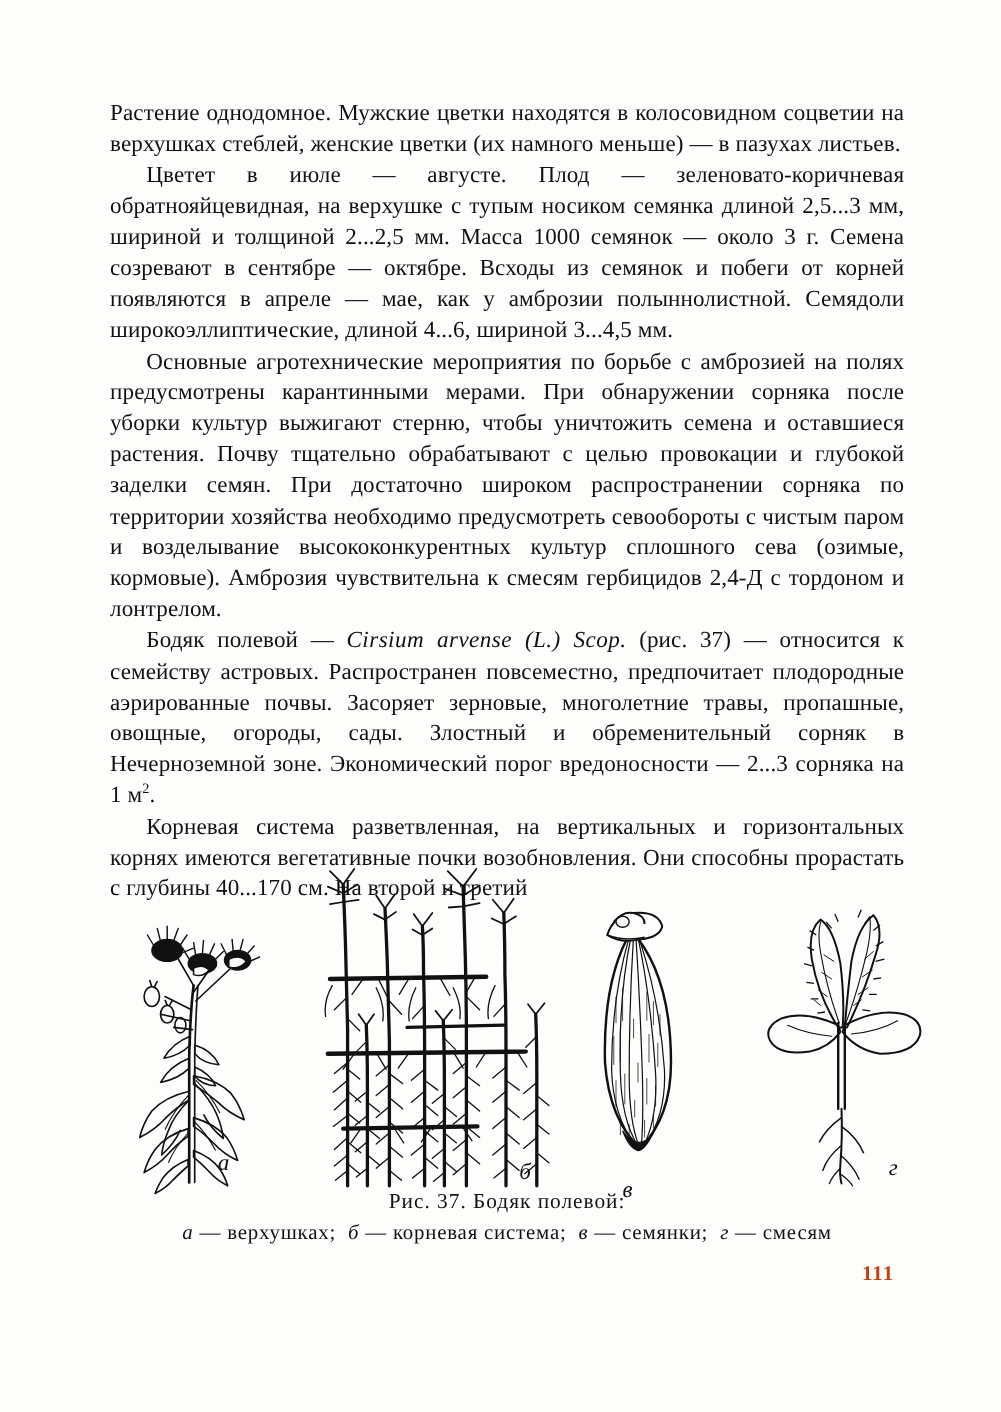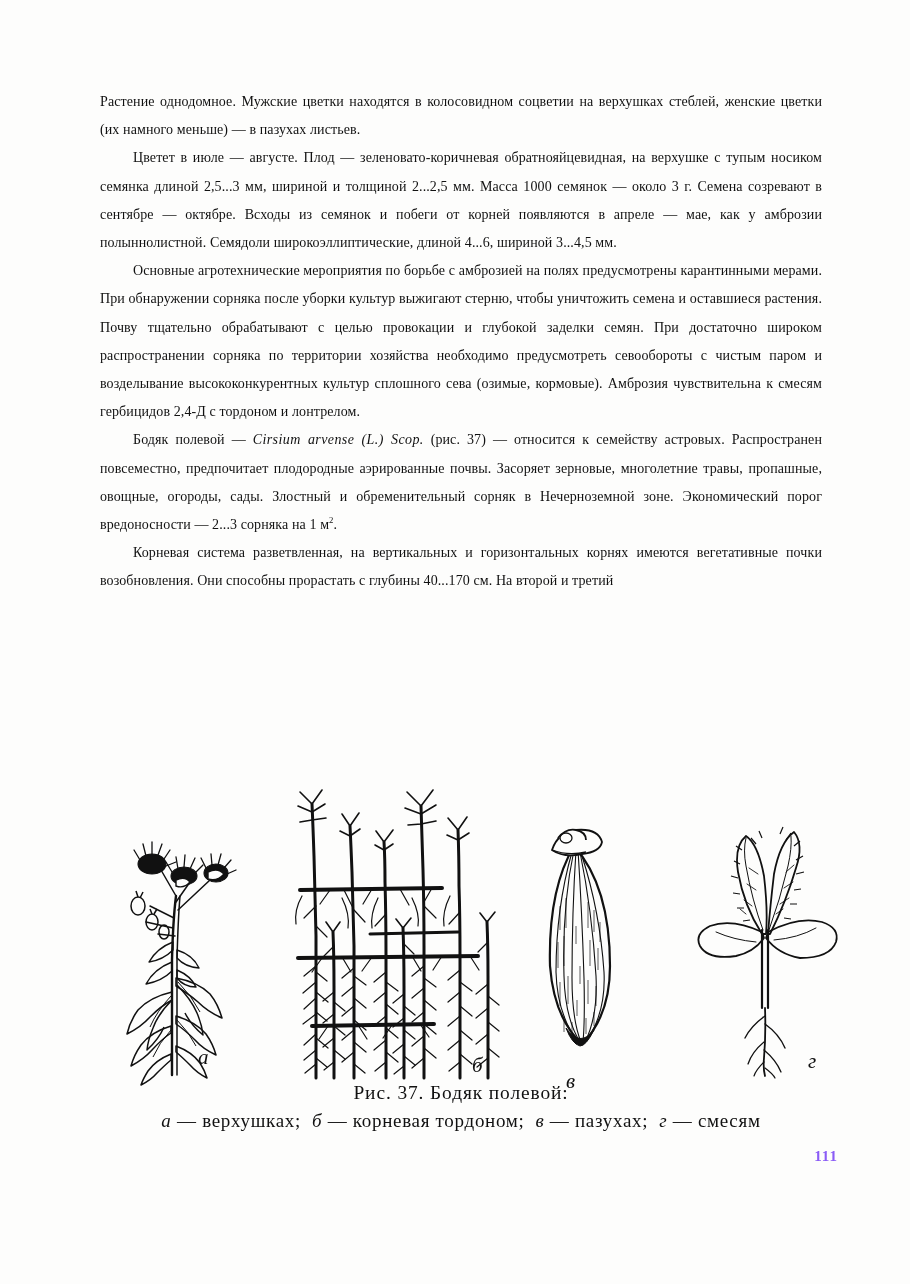--- a/index.html
+++ b/index.html
@@ -29,21 +29,21 @@
     position: absolute;
     left: 100px;
     top: 88px;
     width: 722px;
   }
 
   p.body-par {
     margin: 0;
     text-align: justify;
     text-justify: inter-word;
-    font-size: 14px;
+    font-size: 21px;
     line-height: 28.2px;
     letter-spacing: 0.1px;
     color: #111111;
     hyphens: manual;
   }
   p.indent { text-indent: 33px; }
   p.no-indent { text-indent: 0; }
 
   .sp-name-bold {
     font-weight: normal;
@@ -102,26 +102,26 @@
     font-size: 19px;
     letter-spacing: 0.7px;
     color: #111;
     margin: 6px 0 0 0;
   }
   .caption-sub i { font-style: italic; }
 
   
   .folio {
     position: absolute;
-    right: 72px;
+    right: 97px;
     top: 1148px;
-    font-size: 15px;
+    font-size: 19px;
     font-weight: bold;
     letter-spacing: 1px;
-    color: #8b5cf6;
+    color: #c2410c;
   }
 </style>
 </head>
 <body>
 
 <div class="page">
 
   <div class="text-column">
 
     <p class="body-par no-indent">Растение однодомное. Мужские цветки находятся в колосовидном соцветии на верхушках стеблей, женские цветки (их намного меньше) — в пазухах листьев.</p>
@@ -335,17 +335,17 @@
           <path d="M110 50 l7 -4 M110 64 l8 -2 M108 80 l7 -1 M104 94 l7 0 M98 108 l7 1 M108 36 l6 -5"></path>
           <path d="M70 34 l-5 -6 M76 28 l-3 -7 M100 30 l5 -7 M94 24 l3 -7"></path>
         </g>
       </svg>
       <div class="panel-label" style="left:122px; bottom:4px;">г</div>
     </div>
   </div>
 
   <div class="caption">
     <p class="caption-main">Рис. 37. Бодяк полевой:</p>
-    <p class="caption-sub"><i>а</i><span> — </span><span>верхушках;</span>&nbsp;&nbsp;<i>б</i><span> — </span><span>корневая тордоном;</span>&nbsp;&nbsp;<i>в</i><span> — </span><span>пазухах;</span>&nbsp;&nbsp;<i>г</i><span> — </span><span>смесям</span></p>
+    <p class="caption-sub"><i>а</i><span> — </span><span>верхушках;</span>&nbsp;&nbsp;<i>б</i><span> — </span><span>корневая система;</span>&nbsp;&nbsp;<i>в</i><span> — </span><span>семянки;</span>&nbsp;&nbsp;<i>г</i><span> — </span><span>смесям</span></p>
   </div>
 
   <div class="folio">111</div>
 </div>
 
 </body></html>

